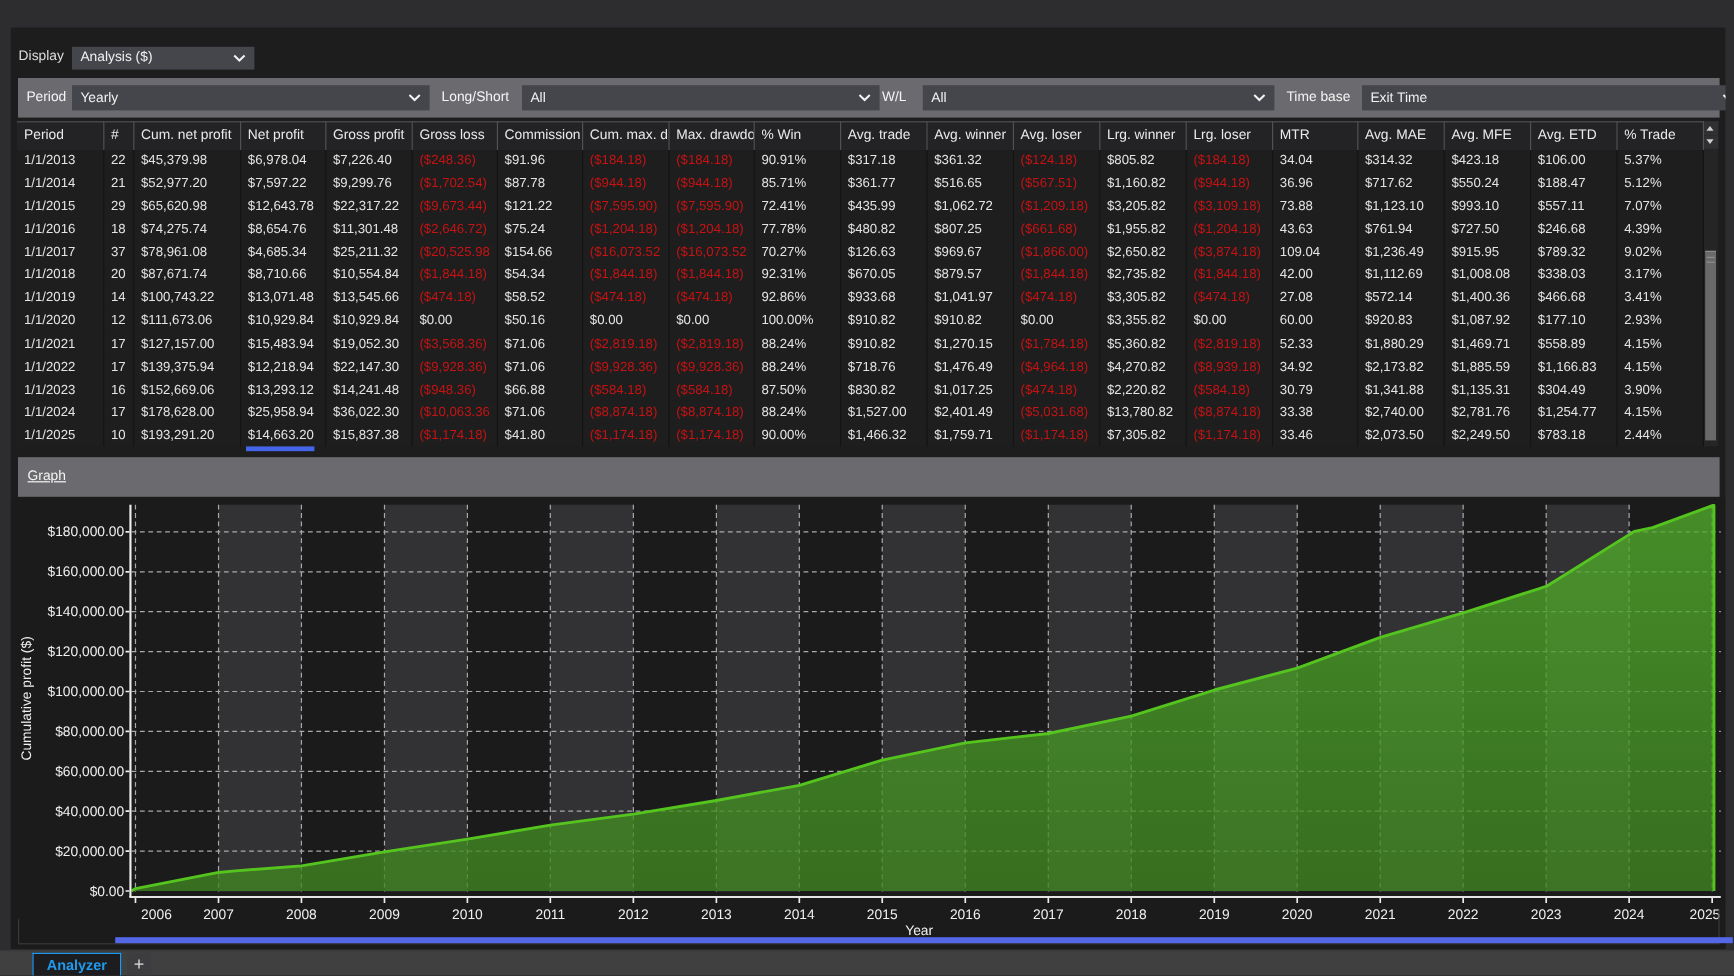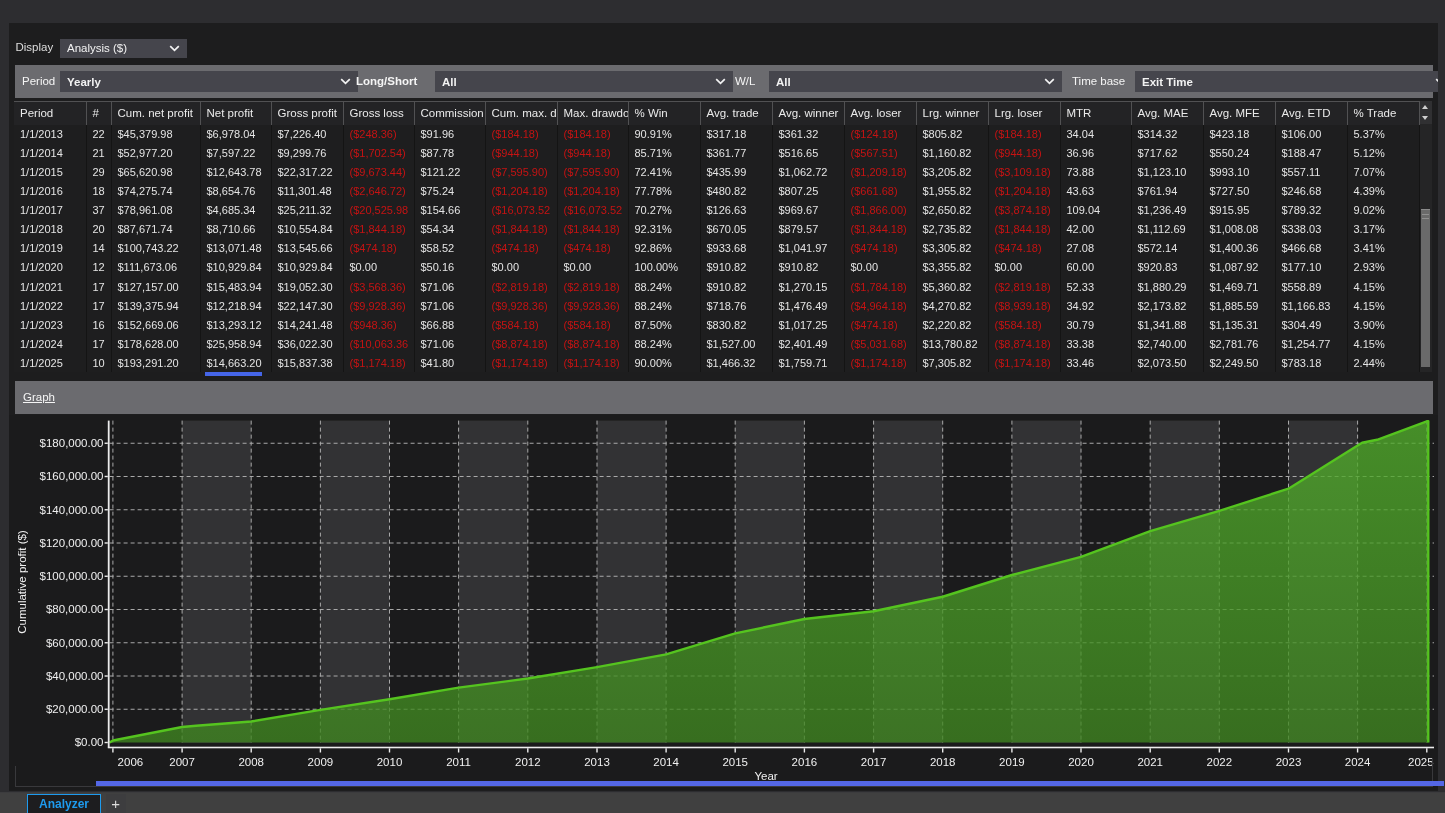--- a/index.html
+++ b/index.html
@@ -13,21 +13,21 @@
   #content { left:9px; top:23px; width:1429px; height:768px; background:#1d1d1e; }
 
   .lbl { position:absolute; color:#dedede; font-size:11.5px; }
   .dd  { position:absolute; background:#45454c; color:#f2f2f2; font-size:11.5px; }
   .dd span { position:absolute; left:7px; top:50%; transform:translateY(-50%); white-space:nowrap; }
   .chev { position:absolute; right:7px; top:50%; margin-top:-3.5px; }
 
   #displayrow { left:0px; top:8px; width:1429px; height:35px; }
   #toolbar1 { left:6px; top:42px; width:1418px; height:33px; background:#6b6b6f; }
   #toolbar1 .lbl { color:#f5f5f5; top:10px; }
-  #toolbar1 .dd { top:6px; height:21px;font-weight:bold; }
+  #toolbar1 .dd { top:6px; height:21px; }
 
   #gridwrap { left:5px; top:78px; width:1418px; height:271px; }
   #grid { border-collapse:collapse; table-layout:fixed; width:1405px; }
   #grid th { background:#232325; color:#eaeaea; font-weight:normal; text-align:left;
     font-size:11.5px; height:23px; padding:0 0 0 6px; overflow:hidden; white-space:nowrap;
     border-right:1px solid #515153; border-top:1px solid #515153; }
   #grid th:first-child { border-left:none; }
   #grid td { color:#e4e4e4; font-size:11px; height:19.07px; padding:0 0 0 6px;
     overflow:hidden; white-space:nowrap; border-right:1px solid #141414; background:#1e1e1f; }
   #grid td.n { color:#c51313; }
@@ -63,36 +63,36 @@
     color:#1e9bef; font-size:12px; font-weight:bold; text-align:center; line-height:19px; }
   #plustab { position:absolute; left:106px; top:1px; width:19.5px; height:21px; background:#3d3d3f;
     color:#dcdcdc; font-size:15px; text-align:center; line-height:20px; }
   #rframe { left:1438px; top:23px; width:7px; height:763px; background:#2d2d30; }
 </style></head>
 <body>
 <div id="root">
   <div class="abs" id="content">
     <div class="abs" id="displayrow">
       <span class="lbl" style="left:6.5px;top:10px;">Display</span>
-      <div class="dd" style="top:7.7px;height:19.3px;left:51px;width:127px">
+      <div class="dd" style="top:7.7px;height:19.3px;left:51px;width:152px">
           <span>Analysis ($)</span>
           <svg class="chev" width="11" height="7" viewBox="0 0 11 7">
             <path d="M1.2 1.2 L5.5 5.4 L9.8 1.2" stroke="#f2f2f2" stroke-width="1.7" fill="none"></path>
           </svg>
         </div>
     </div>
     <div class="abs" id="toolbar1">
       <span class="lbl" style="left:7px;">Period</span>
       <div class="dd" style="left:45px;width:298px">
           <span>Yearly</span>
           <svg class="chev" width="11" height="7" viewBox="0 0 11 7">
             <path d="M1.2 1.2 L5.5 5.4 L9.8 1.2" stroke="#f2f2f2" stroke-width="1.7" fill="none"></path>
           </svg>
         </div>
-      <span class="lbl" style="left:341px;font-weight:bold;">Long/Short</span>
+      <span class="lbl" style="left:353px;">Long/Short</span>
       <div class="dd" style="left:420px;width:298px">
           <span>All</span>
           <svg class="chev" width="11" height="7" viewBox="0 0 11 7">
             <path d="M1.2 1.2 L5.5 5.4 L9.8 1.2" stroke="#f2f2f2" stroke-width="1.7" fill="none"></path>
           </svg>
         </div>
       <span class="lbl" style="left:720px;">W/L</span>
       <div class="dd" style="left:754px;width:293px">
           <span>All</span>
           <svg class="chev" width="11" height="7" viewBox="0 0 11 7">

